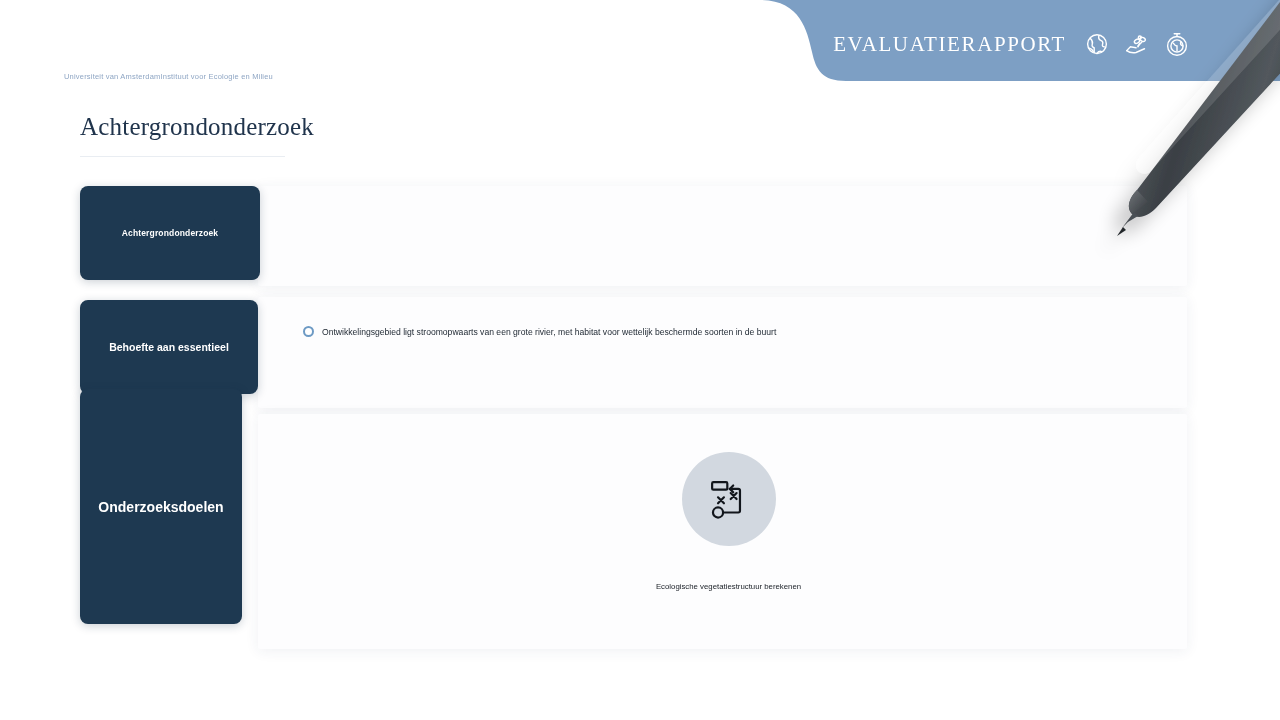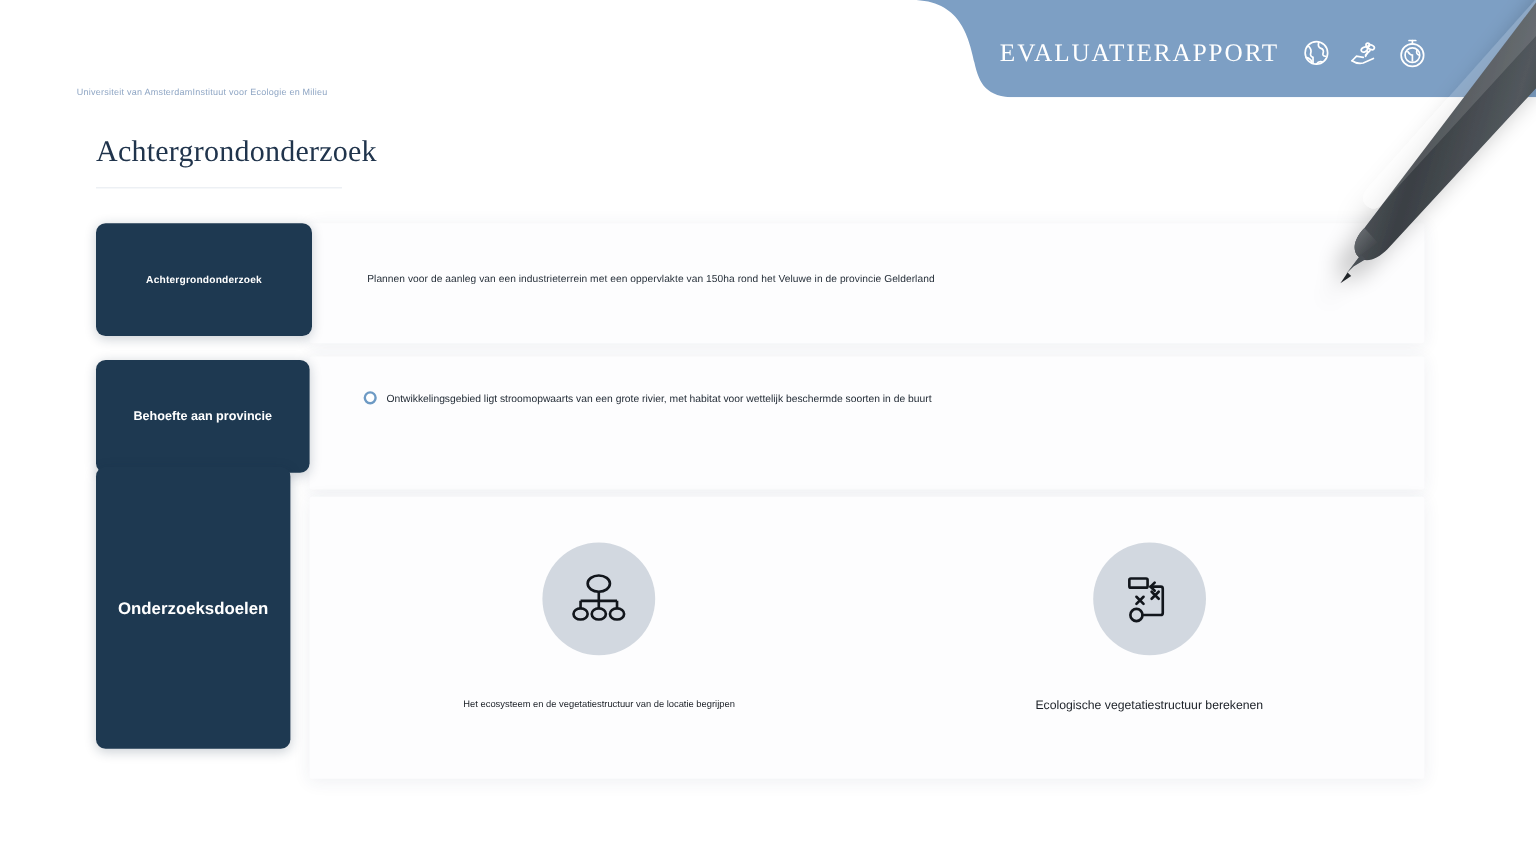--- a/index.html
+++ b/index.html
@@ -301,50 +301,35 @@
     </svg>
   </div>
 
   <div class="breadcrumb">Universiteit van AmsterdamInstituut voor Ecologie en Milieu</div>
 
   <h1 class="page-title">Achtergrondonderzoek</h1>
   <div class="title-rule"></div>
 
   <div class="row-card" id="row1-card"></div>
   <div class="row-label" id="row1-label">Achtergrondonderzoek</div>
-  <div class="row1-text">Plannen voor de aanleg van een industrieterrein met een oppervlakte van 150ha rond het Veluwe in de provincie Gelderland</div>
 
   <div class="row-card" id="row2-card"></div>
-  <div class="row-label" id="row2-label">Behoefte aan provincie</div>
+  <div class="row-label" id="row2-label">Behoefte aan essentieel</div>
   <div class="bullets">
     <div class="bullet-item">
       <span class="bullet-dot"></span>
       <span class="bullet-text">Ontwikkelingsgebied ligt stroomopwaarts van een grote rivier, met habitat voor wettelijk beschermde soorten in de buurt</span>
     </div>
   </div>
 
   <div class="row-card" id="row3-card"></div>
   <div class="row-label" id="row3-label">Onderzoeksdoelen</div>
 
   <div class="objectives">
 
-    <div class="obj-col">
-      <div class="obj-circle">
-        <svg viewBox="0 0 64 64" fill="none" stroke="#12161c" stroke-width="2.6">
-          <ellipse cx="32" cy="17" rx="11" ry="8"></ellipse>
-          <path d="M32 25 L32 34"></path>
-          <path d="M14 34 L50 34"></path>
-          <path d="M14 34 L14 41 M32 34 L32 41 M50 34 L50 41"></path>
-          <ellipse cx="14" cy="47" rx="7" ry="5.5"></ellipse>
-          <ellipse cx="32" cy="47" rx="7" ry="5.5"></ellipse>
-          <ellipse cx="50" cy="47" rx="7" ry="5.5"></ellipse>
-        </svg>
-      </div>
-      <div class="obj-caption">Het ecosysteem en de vegetatiestructuur van de locatie begrijpen</div>
-    </div>
 
 
     <div class="obj-col">
       <div class="obj-circle">
         <svg viewBox="0 0 64 64" fill="none" stroke="#12161c" stroke-width="2.6" stroke-linecap="round">
           <rect x="12" y="12" width="18" height="9" rx="1.5"></rect>
           <path d="M19 30 l7 7 M26 30 l-7 7"></path>
           <path d="M34 25 l7 7 M41 25 l-7 7"></path>
           <circle cx="19" cy="48" r="6"></circle>
           <path d="M25 48 h18 a2 2 0 0 0 2 -2 v-24 a2 2 0 0 0 -2 -2 h-10"></path>

